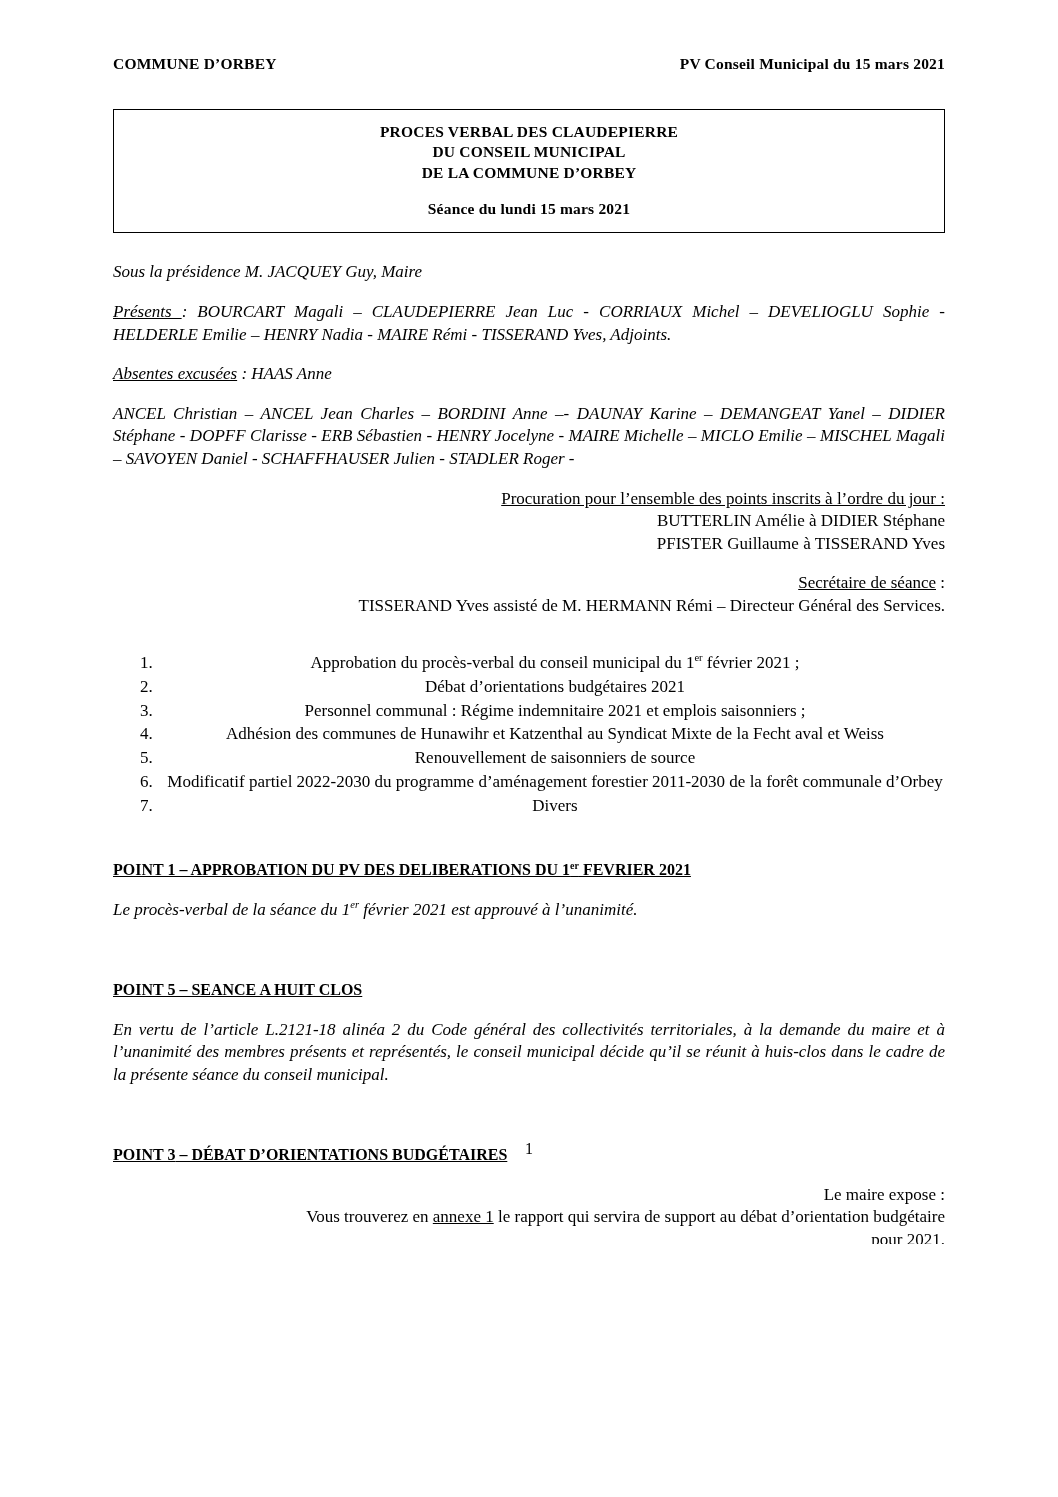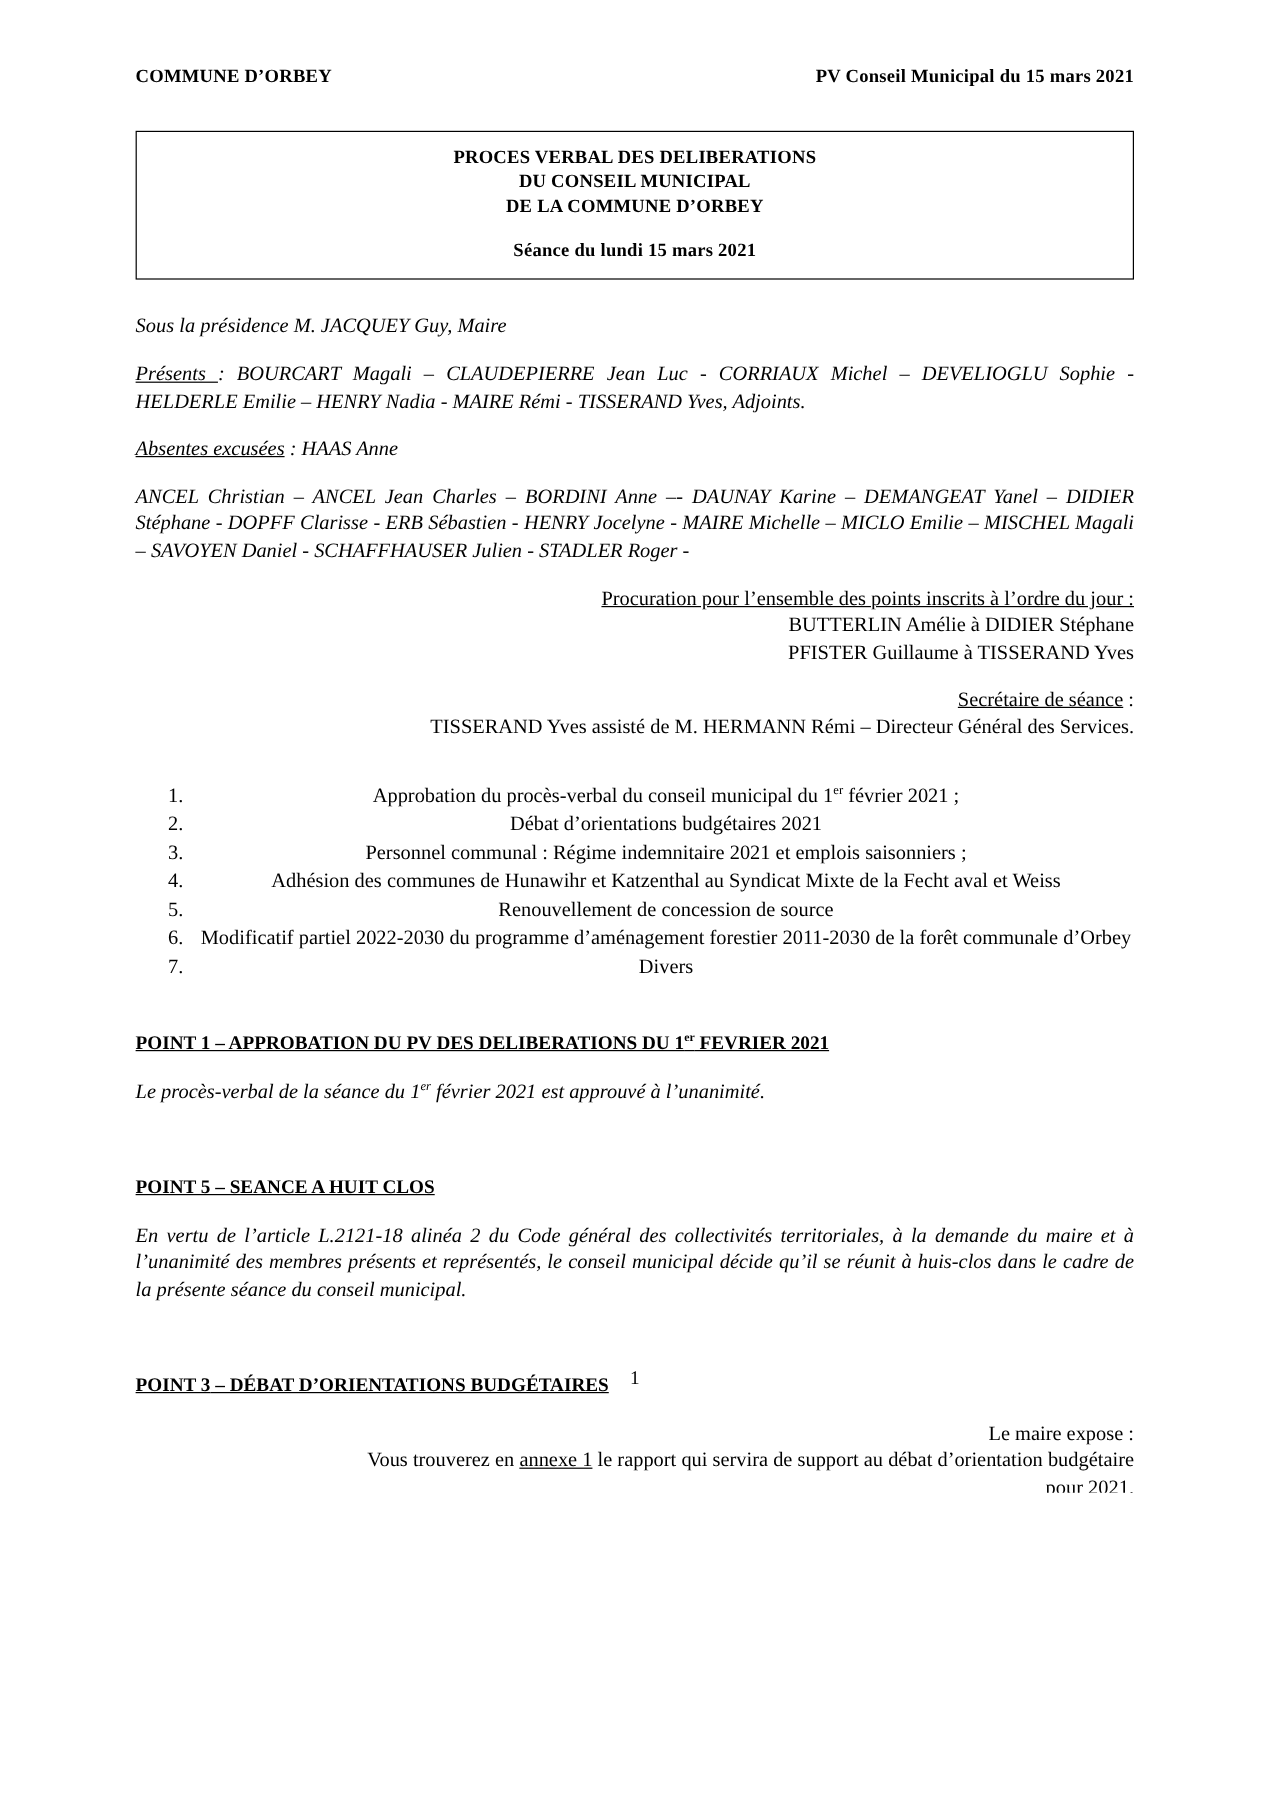--- a/index.html
+++ b/index.html
@@ -102,21 +102,21 @@
 <body>
 
 <div class="page">
 
   <div class="header-row">
     <span class="header-left">COMMUNE D’ORBEY</span>
     <span class="header-right">PV Conseil Municipal du 15 mars 2021</span>
   </div>
 
   <div class="title-box">
-    <div class="tline">PROCES VERBAL DES DELIBERATIONS</div>
+    <div class="tline">PROCES VERBAL DES CLAUDEPIERRE</div>
     <div class="tline">DU CONSEIL MUNICIPAL</div>
     <div class="tline">DE LA COMMUNE D’ORBEY</div>
     <div class="seance">Séance du lundi 15 mars 2021</div>
   </div>
 
   <p class="block">Sous la présidence M. JACQUEY Guy, Maire</p>
 
   <p class="block">
     <span class="u">Présents </span><span>: BOURCART Magali – CLAUDEPIERRE Jean Luc - CORRIAUX Michel – DEVELIOGLU Sophie - HELDERLE Emilie – HENRY Nadia - MAIRE Rémi - TISSERAND Yves, Adjoints.</span>
   </p>
@@ -143,21 +143,21 @@
   <div class="spacer-sm"></div>
 
 
   <div class="spacer-sm"></div>
 
   <ol class="agenda">
     <li><span>Approbation du procès-verbal du conseil municipal du 1</span><sup>er</sup><span> février 2021 ;</span></li>
     <li><span>Débat d’orientations budgétaires 2021</span></li>
     <li><span>Personnel communal : Régime indemnitaire 2021 et emplois saisonniers ;</span></li>
     <li><span>Adhésion des communes de Hunawihr et Katzenthal au Syndicat Mixte de la Fecht aval et Weiss</span></li>
-    <li><span>Renouvellement de concession de source</span></li>
+    <li><span>Renouvellement de saisonniers de source</span></li>
     <li><span>Modificatif partiel 2022-2030 du programme d’aménagement forestier 2011-2030 de la forêt communale d’Orbey</span></li>
     <li><span>Divers</span></li>
   </ol>
 
   <div class="spacer-lg"></div>
 
   <h2 class="point"><span>POINT 1 – APPROBATION DU PV DES DELIBERATIONS DU 1</span><sup>er</sup><span> FEVRIER 2021</span></h2>
 
   <p class="block"><span>Le procès-verbal de la séance du 1</span><sup>er</sup><span> février 2021 est approuvé à l’unanimité.</span></p>
 

